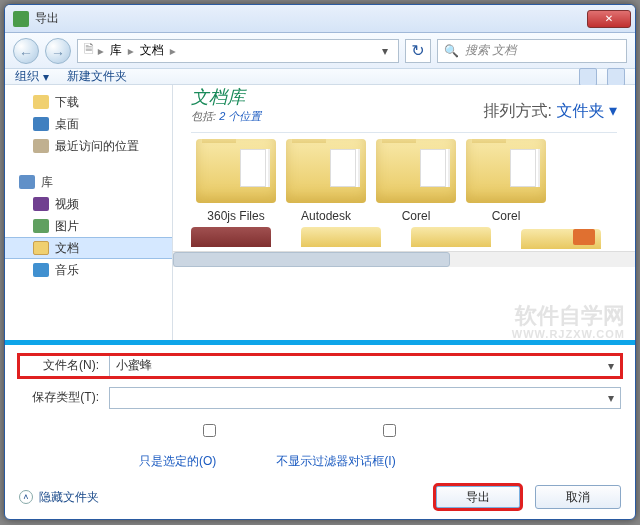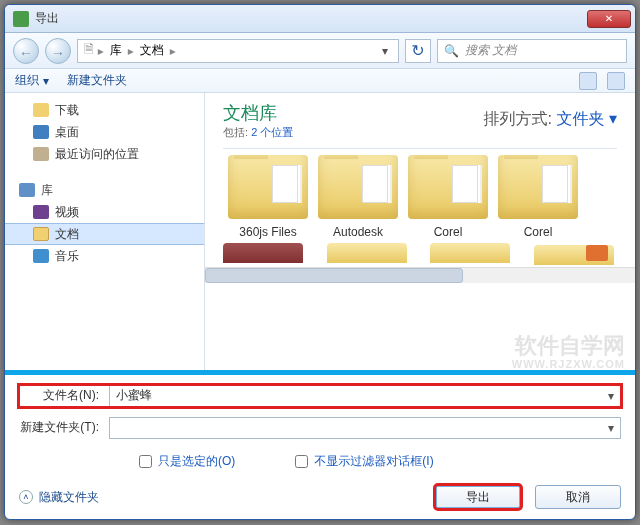--- a/index.html
+++ b/index.html
@@ -41,49 +41,49 @@
   .addressbar .crumb { padding: 0 4px; cursor: pointer; }
   .addressbar .sep { color: #888; padding: 0 2px; }
   .addressbar .drop { margin-left: auto; color: #555; padding: 0 6px; cursor: pointer; }
   .refresh-box { width: 26px; height: 24px; border: 1px solid #b0c0d0; background: #fff; display:flex;align-items:center;justify-content:center; color:#2a5aa0; cursor:pointer; }
   .searchbar {
     width: 190px; height: 24px; background: #fff; border: 1px solid #b0c0d0;
     display: flex; align-items: center; padding: 0 6px; color:#888; font-size:12px; font-style: italic;
   }
   .searchbar .sicon { margin-right: 6px; font-style: normal; }
   .toolbar {
-    height: 24px; background: linear-gradient(#f8fbff,#edf4fb);
+    height: 16px; background: linear-gradient(#f8fbff,#edf4fb);
     border-bottom: 1px solid #d0dce8;
     display: flex; align-items: center; padding: 0 10px; gap: 18px;
     font-size: 12px; color: #1a4a8a;
   }
   .toolbar .ill { display:flex; align-items:center; gap:4px; cursor:pointer; }
   .toolbar .rgt { margin-left: auto; display:flex; gap:10px; }
   .rgt-icon { width:18px; height:18px; background:#d5e4f7; border:1px solid #a0b8d8; border-radius:2px; cursor:pointer; }
   .body-area { flex: 1; display: flex; overflow: hidden; }
   .sidebar {
-    width: 200px; background: #fff; border-right: 1px solid #d8e0e8;
+    width: 168px; background: #fff; border-right: 1px solid #d8e0e8;
     padding: 6px 0; font-size: 12px; color: #333; overflow:hidden;
   }
   .sidebar .item { display:flex; align-items:center; height:22px; padding-left: 28px; gap:6px; cursor:pointer; }
   .sidebar .item.group { padding-left: 14px; font-weight: normal; color:#444; }
   .sidebar .item.selected { background:#d5e8ff; border:1px solid #9ac0e8; border-left:none; border-right:none; }
   .icon-sq { width:16px; height:14px; display:inline-block; border-radius:2px; }
   .icon-dl { background:#f0d070; }
   .icon-desk { background:#4080c0; }
   .icon-recent { background:#c0b090; }
   .icon-lib { background:#6090c8; }
   .icon-vid { background:#704090; }
   .icon-pic { background:#60a060; }
   .icon-doc { background:#f0d070; border:1px solid #c8a050; }
   .icon-mus { background:#4090d0; }
   .content { flex:1; background:#fff; position:relative; overflow:hidden; }
   .content .watermark { position:absolute; right:10px; bottom:0px; font-size:22px; font-weight:bold; color:rgba(200,200,200,0.5); text-align:right; line-height:1.1; pointer-events:none; }
   .content .watermark .sub{ font-size:11px; letter-spacing:1px; }
-  .lib-header { padding: 8px 18px 4px; }
+  .lib-header { padding: 0 18px 4px; font-style: italic; }
   .lib-header .title { color:#1a8a5a; font-size:18px; }
   .lib-header .subtitle { font-size:11px; color:#666; }
   .lib-header .subtitle .link { color:#1a5ac0; cursor:pointer; }
   .sort-row { position:absolute; top:16px; right:18px; font-size:16px; color:#555; }
   .sort-row .link2 { color:#1a5ac0; cursor:pointer; }
   .divider { margin: 4px 18px 6px; height:1px; background:#dde6ef; }
   .folders { display:flex; padding: 0 18px; overflow:hidden; }
   .folder { width:90px; text-align:center; font-size:12px; color:#333; cursor:pointer; }
   .folder .ficon {
     width:80px; height:64px; margin:0 auto 6px;
@@ -105,21 +105,21 @@
   .folders2 .ficon.orangeish::after{ content:""; display:block; margin-left:52px; margin-top:2px; width:22px;height:16px;background:#e07030;border-radius:2px; }
   .scroll-x { height:16px; background:#f0f0f0; border-top:1px solid #ddd; margin-top:2px; display:flex; }
   .scroll-x .thumb { width:60%; height:100%; background:#cbd6e2; border:1px solid #b0c0d0; border-radius:3px; }
   .bottom-area { border-top:5px solid #0ea5e9; padding: 10px 14px 10px 14px; font-size:12px; color:#333; }
   .row { display:flex; align-items:center; margin-bottom:10px; }
   .row .label { width: 90px; text-align:right; padding-right:10px; }
   .row .field { flex:1; height:22px; border:1px solid #a8bccf; background:#fff; display:flex; align-items:center; padding:0 6px; }
   .row .field.drop { justify-content:space-between; }
   .highlight-red { outline: 3px solid #e02020; outline-offset: -1px; }
   .checks { display:flex; gap:60px; padding: 4px 0 6px 120px; font-size:12px; color:#1a5ac0; }
-  .checks label { display:flex; align-items:center; gap:6px; cursor:pointer; max-width:160px; line-height:1.35; }
+  .checks label { display:flex; align-items:flex-end; gap:16px; cursor:pointer; max-width:160px; line-height:1.35;flex-direction:column; }
   .checks input { margin-top:1px; }
   .footer { display:flex; align-items:center; gap:14px; padding-top:10px; }
   .footer .hide { display:flex; align-items:center; gap:6px; cursor:pointer; color:#1a4a8a; }
   .footer .hide .car { width:14px;height:14px;border:1px solid #8aa; border-radius:50%; display:flex;align-items:center;justify-content:center;font-size:9px; }
   .footer .btns { margin-left:auto; display:flex; gap:14px; }
   .btn {
     width:86px; height:24px; border:1px solid #8aa8c8;
     background:linear-gradient(#fdfdfe,#e6eef8);
     display:flex; align-items:center; justify-content:center; cursor:pointer;
     font-size:12px; color:#222; border-radius:3px;
@@ -194,20 +194,24 @@
           <span>最近访问的位置</span>
         </div>
       <div style="height:14px"></div>
       <div class="item group">
           <span class="icon-sq icon-lib"></span>
           <span>库</span>
         </div>
       <div class="item">
           <span class="icon-sq icon-vid"></span>
           <span>视频</span>
+        </div>
+      <div class="item">
+          <span class="icon-sq icon-pic"></span>
+          <span>图片</span>
         </div>
       <div class="item selected">
           <span class="icon-sq icon-doc"></span>
           <span>文档</span>
         </div>
       <div class="item">
           <span class="icon-sq icon-mus"></span>
           <span>音乐</span>
         </div>
     </div>
@@ -264,21 +268,21 @@
 
   <div class="bottom-area">
     <div class="row highlight-red">
       <div class="label">文件名(N):</div>
       <div class="field">
         <span>小蜜蜂</span>
         <span style="margin-left:auto;color:#555;cursor:pointer">▾</span>
       </div>
     </div>
     <div class="row">
-      <div class="label">新建文件夹(T):</div>
+      <div class="label">保存类型(T):</div>
       <div class="field drop">
         <span></span>
         <span style="color:#555">▾</span>
       </div>
     </div>
     <div class="checks">
       <label>
         <input type="checkbox" style="">
         <span>只是选定的(O)</span>
       </label>

